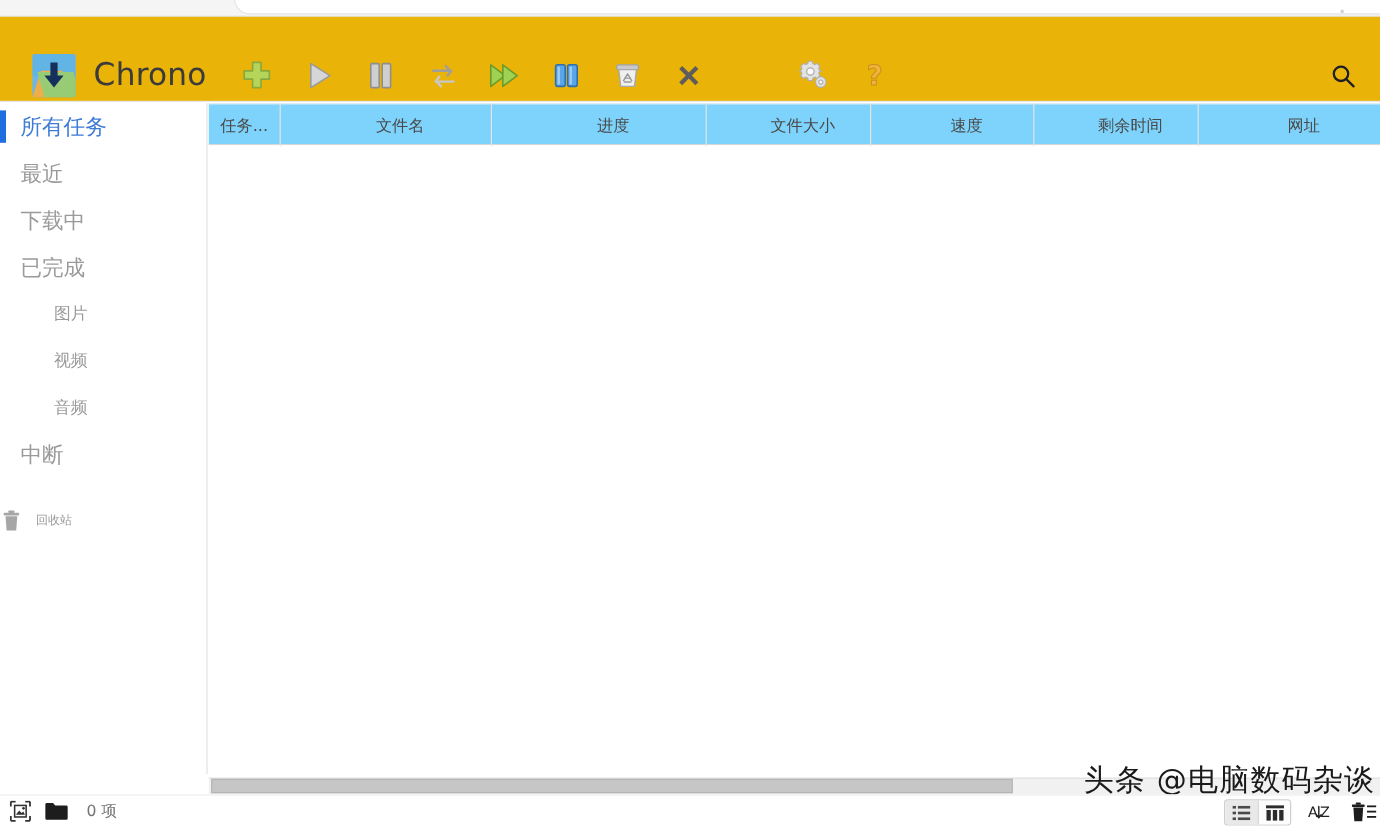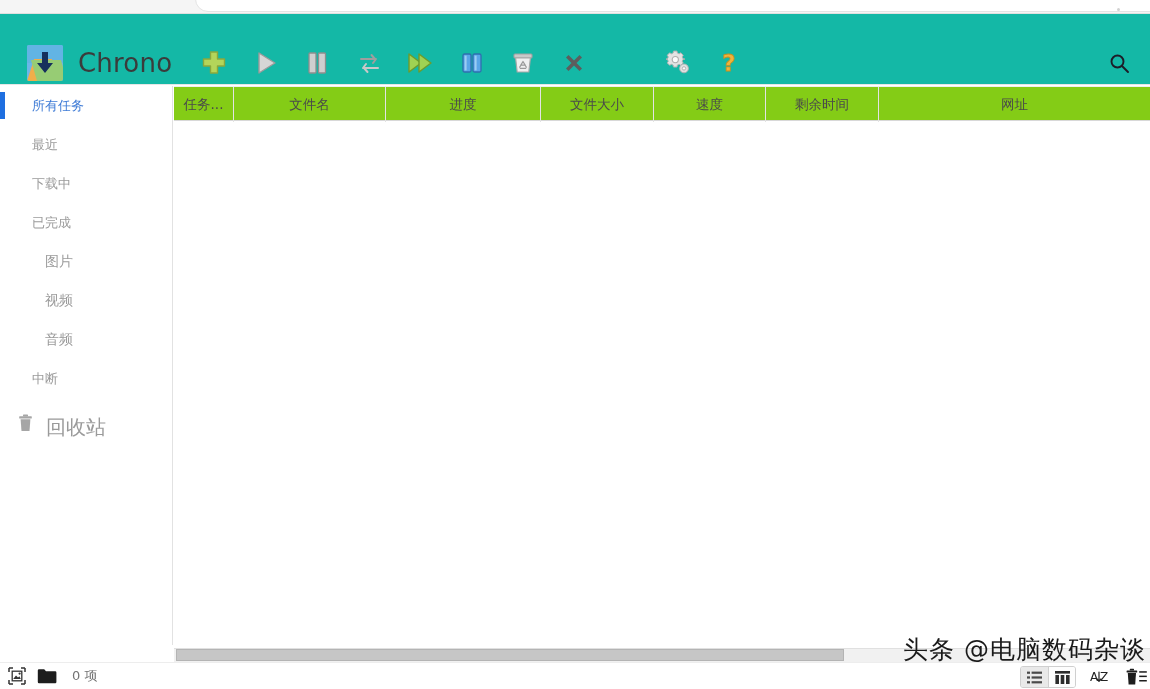--- a/index.html
+++ b/index.html
@@ -25,21 +25,21 @@
     background: #d2d2d2; border-radius: 50%;
   }
   .chrome-divider {
     position: absolute; left: 0; top: 13px; width: 1150px; height: 1px;
     background: #e0e0e0;
   }
 
   
   .toolbar {
     position: absolute; left: 0; top: 14px; width: 1150px; height: 71px;
-    background: #14b8a6; border-bottom: 1px solid #e6e6e6;
+    background: #eab308; border-bottom: 1px solid #e6e6e6;
   }
   .brand { position: absolute; left: 27px; top: 31px; display: flex; align-items: center; }
   .logo {
     position: relative; width: 36px; height: 36px; border-radius: 2px;
     overflow: hidden; background: #6cb6e8; flex: none;
   }
   .logo .q-tl { position: absolute; left: 0; top: 0; width: 36px; height: 18px; background: #62b4e4; }
   .logo .q-bl { position: absolute; left: 0; top: 14px; width: 18px; height: 22px; background: #f0ae4a;
                 transform: skewX(-18deg); transform-origin: bottom left; }
   .logo .q-br { position: absolute; left: 10px; top: 15px; width: 30px; height: 21px; background: #97cc74;
@@ -62,45 +62,45 @@
     display: flex; align-items: center; justify-content: center;
   }
 
   
   .sidebar {
     position: absolute; left: 0; top: 86px; width: 173px; height: 559px;
     background: #ffffff; border-right: 1px solid #e2e2e2;
   }
   .nav-item {
     position: relative; height: 39px; display: flex; align-items: center;
-    font-size: 13px; color: #9a9a9a; padding-left: 32px; cursor: default;
+    font-size: 18px; color: #9a9a9a; padding-left: 17px; cursor: default;
     font-family: "DejaVu Sans", sans-serif;
   }
   .nav-item.sub { padding-left: 45px; font-size: 14px; }
   .nav-item.active { color: #3e7bd6; font-weight: 400; }
   .nav-item.active .indicator {
     position: absolute; left: 0; top: 6px; width: 5px; height: 27px;
     background: #1f6fe0;
   }
   .nav-spacer { height: 16px; }
   .nav-bin {
-    position: relative; height: 39px; display: flex; 
-    font-size: 20px; color: #9a9a9a; padding-left: 18px; cursor: default;
+    position: relative; height: 39px; display: flex; align-items: center;
+    font-size: 10px; color: #9a9a9a; padding-left: 2px; cursor: default;
     font-family: "DejaVu Sans", sans-serif;
   }
   .bin-icon { margin-right: 13px; display: flex; }
 
   
   .table-area {
     position: absolute; left: 174px; top: 86px; width: 976px; height: 559px;
     background: #ffffff;
   }
   .thead {
-    display: flex; height: 35px; background: #84cc16;
-    border-bottom: 1px solid #d8d8d8; border-top: 1px solid #f0f0f0;
+    display: flex; height: 35px; background: #7dd3fc;
+    border-bottom: 1px solid #d8d8d8; border-top: 1px solid #f0f0f0; gap: 24px;
   }
   .th {
     display: flex; align-items: center; justify-content: center;
     font-size: 13.5px; color: #4a4a4a; border-right: 1px solid #e3e3e3;
     height: 35px; font-family: "DejaVu Sans", sans-serif; cursor: default;
     overflow: hidden; white-space: nowrap;
   }
   .th:last-child { border-right: none; }
   .tbody { height: 524px; background: #ffffff; }
 

